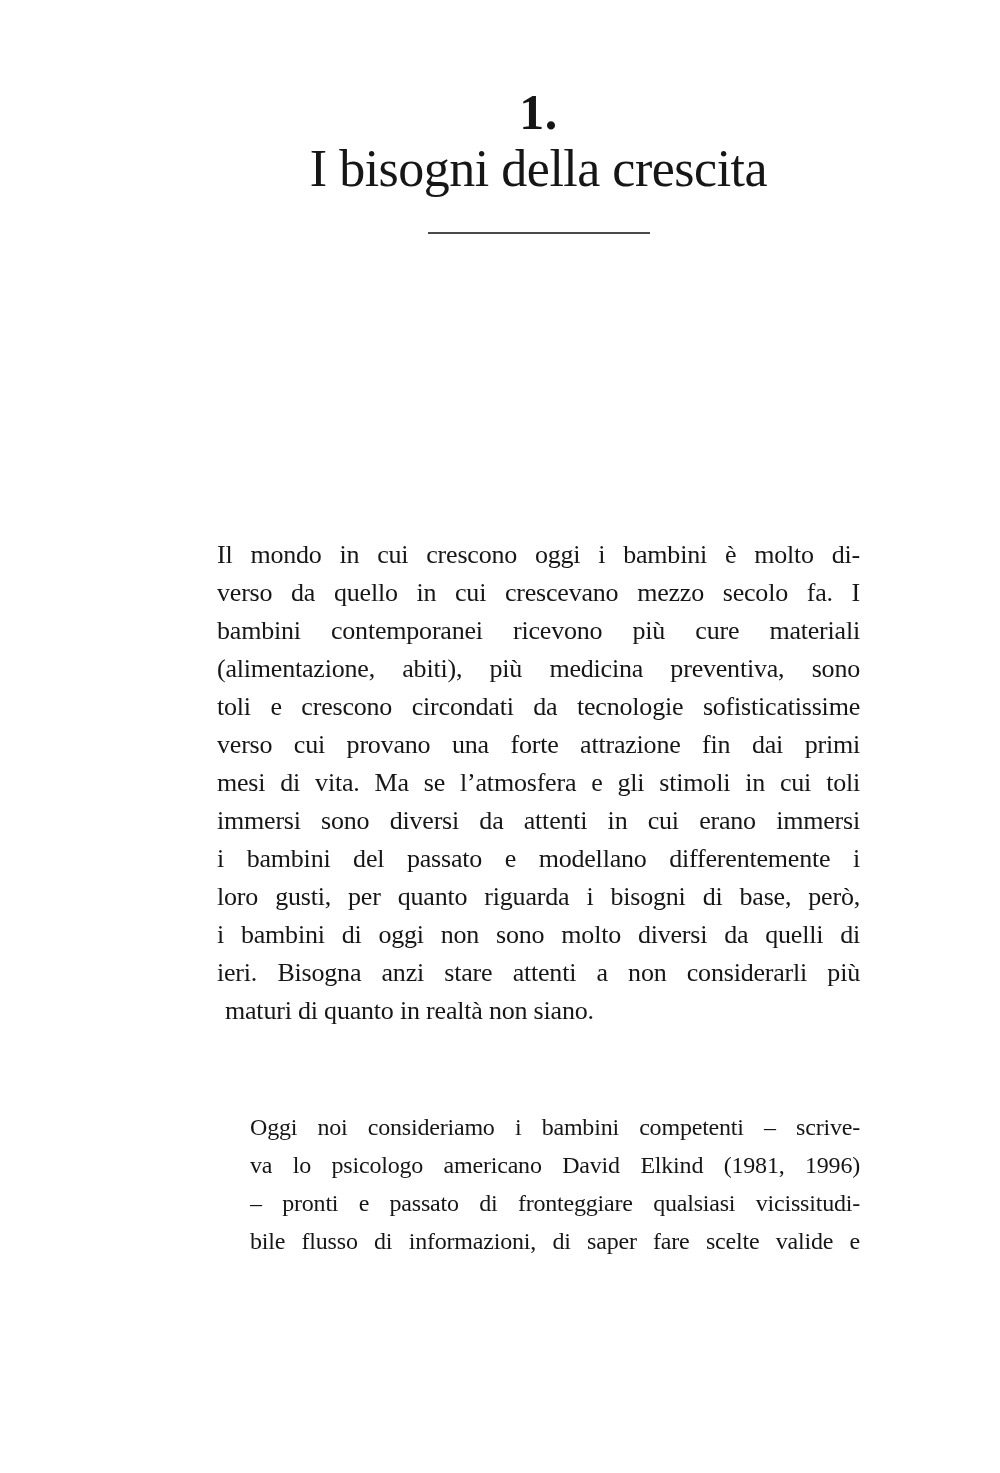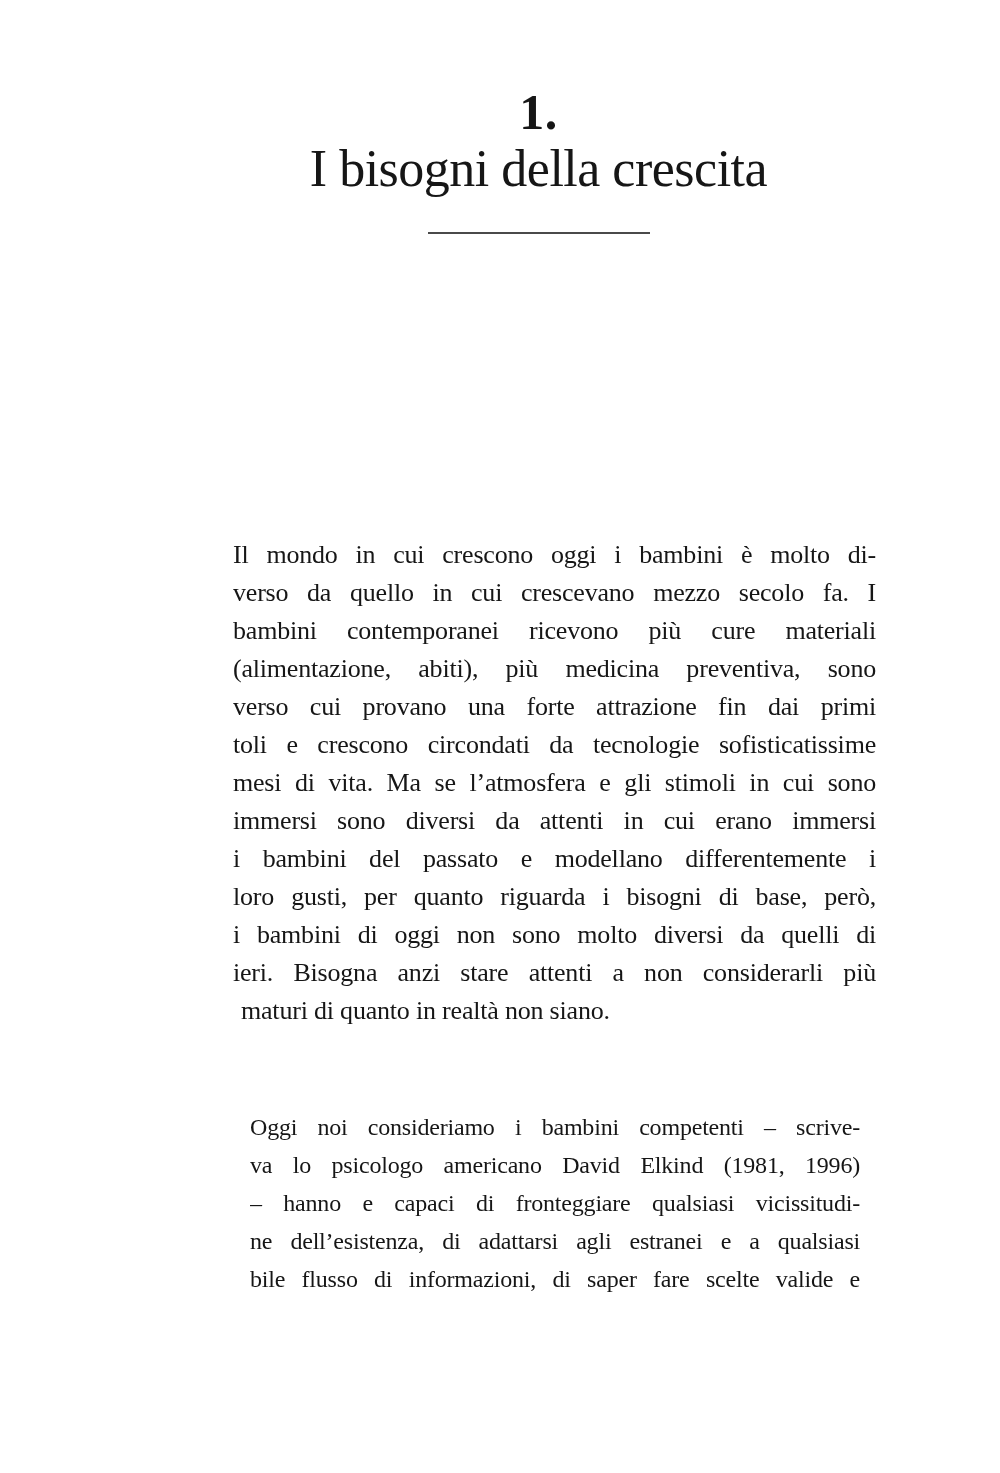--- a/index.html
+++ b/index.html
@@ -44,21 +44,21 @@
   .title-divider {
     width: 222px;
     height: 2px;
     margin: 32px auto 0 auto;
     background: #4a4a4a;
   }
   
   .paragraph-main {
     position: absolute;
     top: 536px;
-    left: 233px;
+    left: 217px;
     width: 643px;
     font-size: 26px;
     line-height: 38px;
     letter-spacing: -0.2px;
   }
   .paragraph-quote {
     position: absolute;
     top: 1108px;
     left: 250px;
     width: 610px;
@@ -86,32 +86,31 @@
     <div class="chapter-number">1.</div>
     <div class="chapter-title">I bisogni della crescita</div>
     <div class="title-divider" style="background: rgb(74, 74, 74);"></div>
   </div>
 
   <div class="paragraph-main" data-last-align="left">
       <div class="line">Il mondo in cui crescono oggi i bambini è molto di-</div>
       <div class="line">verso da quello in cui crescevano mezzo secolo fa. I</div>
       <div class="line">bambini contemporanei ricevono più cure materiali</div>
       <div class="line">(alimentazione, abiti), più medicina preventiva, sono</div>
+      <div class="line">toli e crescono circondati da tecnologie sofisticatissime</div>
       <div class="line">verso cui provano una forte attrazione fin dai primi</div>
-      <div class="line">toli e crescono circondati da tecnologie sofisticatissime</div>
-      <div class="line">mesi di vita. Ma se l’atmosfera e gli stimoli in cui sono</div>
+      <div class="line">mesi di vita. Ma se l’atmosfera e gli stimoli in cui toli</div>
       <div class="line">immersi sono diversi da attenti in cui erano immersi</div>
       <div class="line">i bambini del passato e modellano differentemente i</div>
       <div class="line">loro gusti, per quanto riguarda i bisogni di base, però,</div>
       <div class="line">i bambini di oggi non sono molto diversi da quelli di</div>
       <div class="line">ieri. Bisogna anzi stare attenti a non considerarli più</div>
       <div class="line">maturi di quanto in realtà non siano.</div>
     </div>
 
   <div class="paragraph-quote">
       <div class="line">Oggi noi consideriamo i bambini competenti – scrive-</div>
       <div class="line">va lo psicologo americano David Elkind (1981, 1996)</div>
-      <div class="line">– hanno e capaci di fronteggiare qualsiasi vicissitudi-</div>
-      <div class="line">ne dell’esistenza, di adattarsi agli estranei e a qualsiasi</div>
+      <div class="line">– pronti e passato di fronteggiare qualsiasi vicissitudi-</div>
       <div class="line">bile flusso di informazioni, di saper fare scelte valide e</div>
     </div>
 
 </div>
 
 </body></html>

